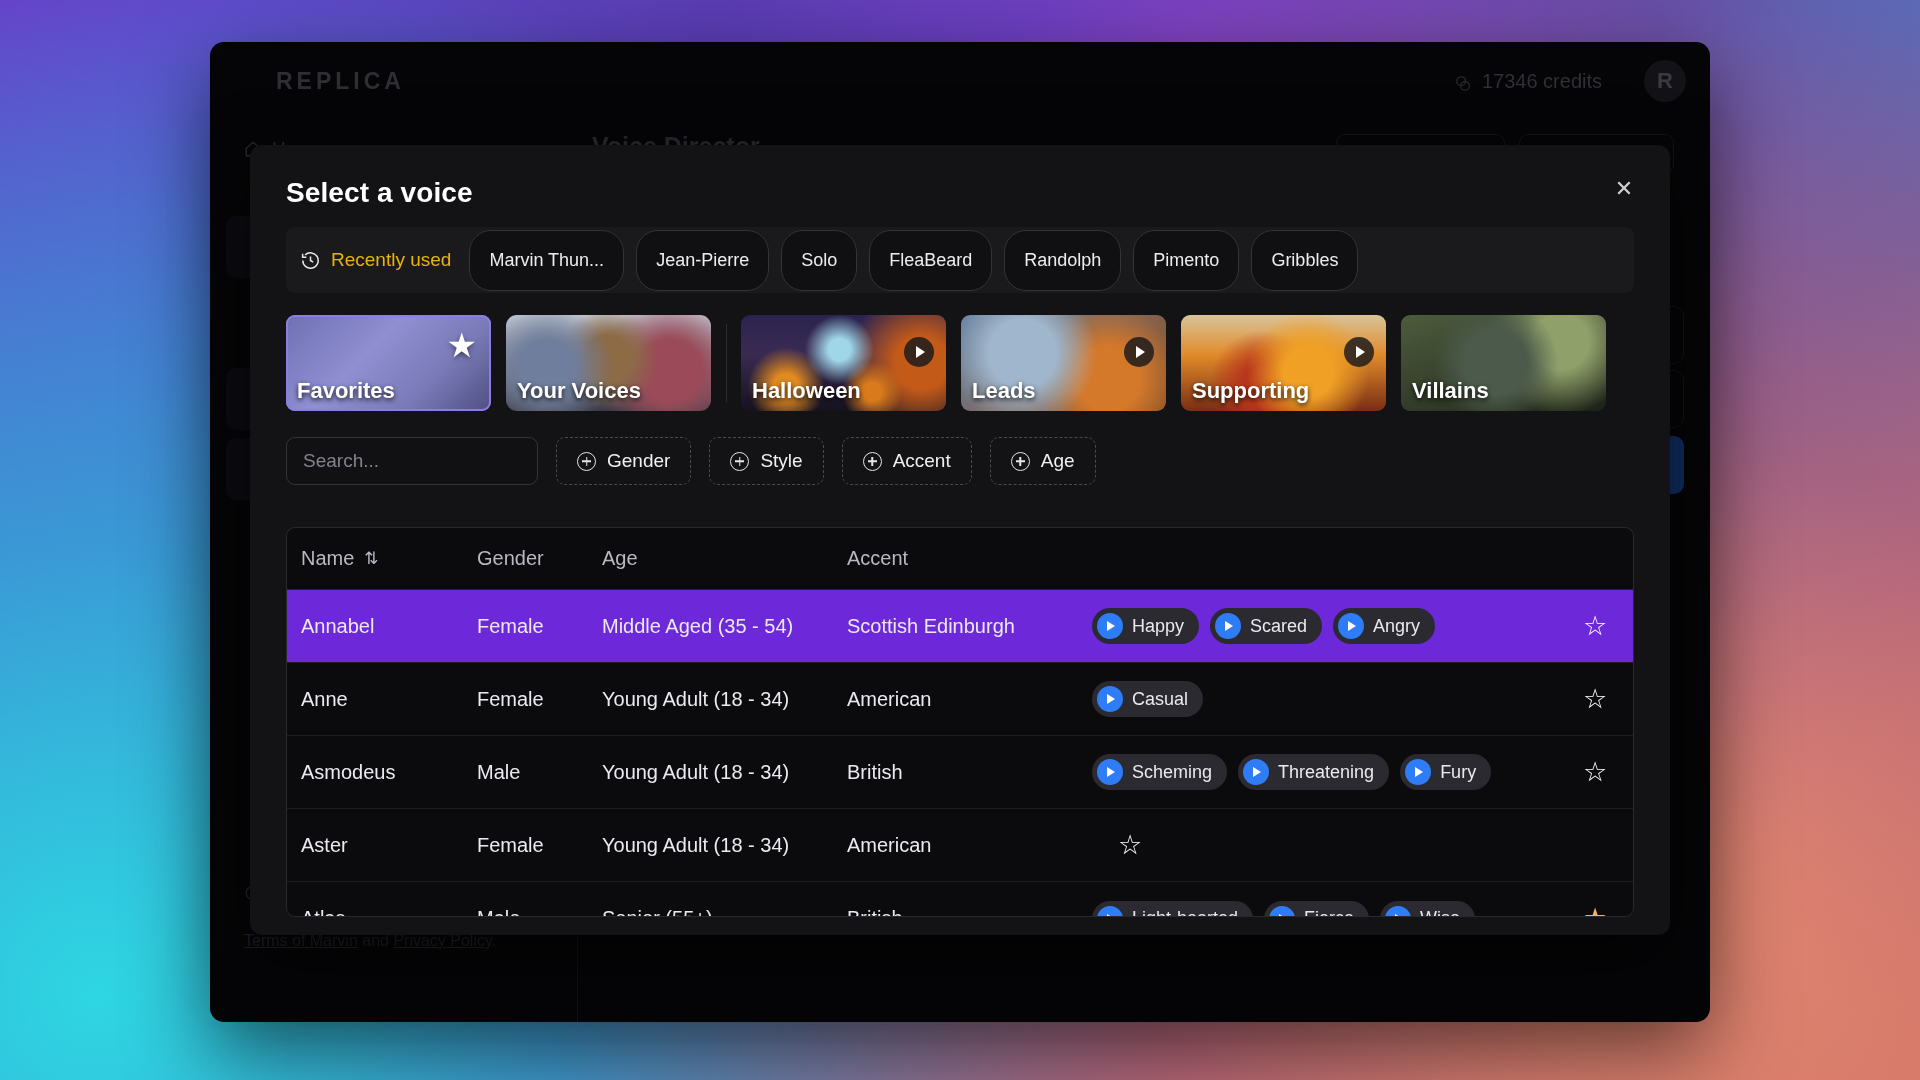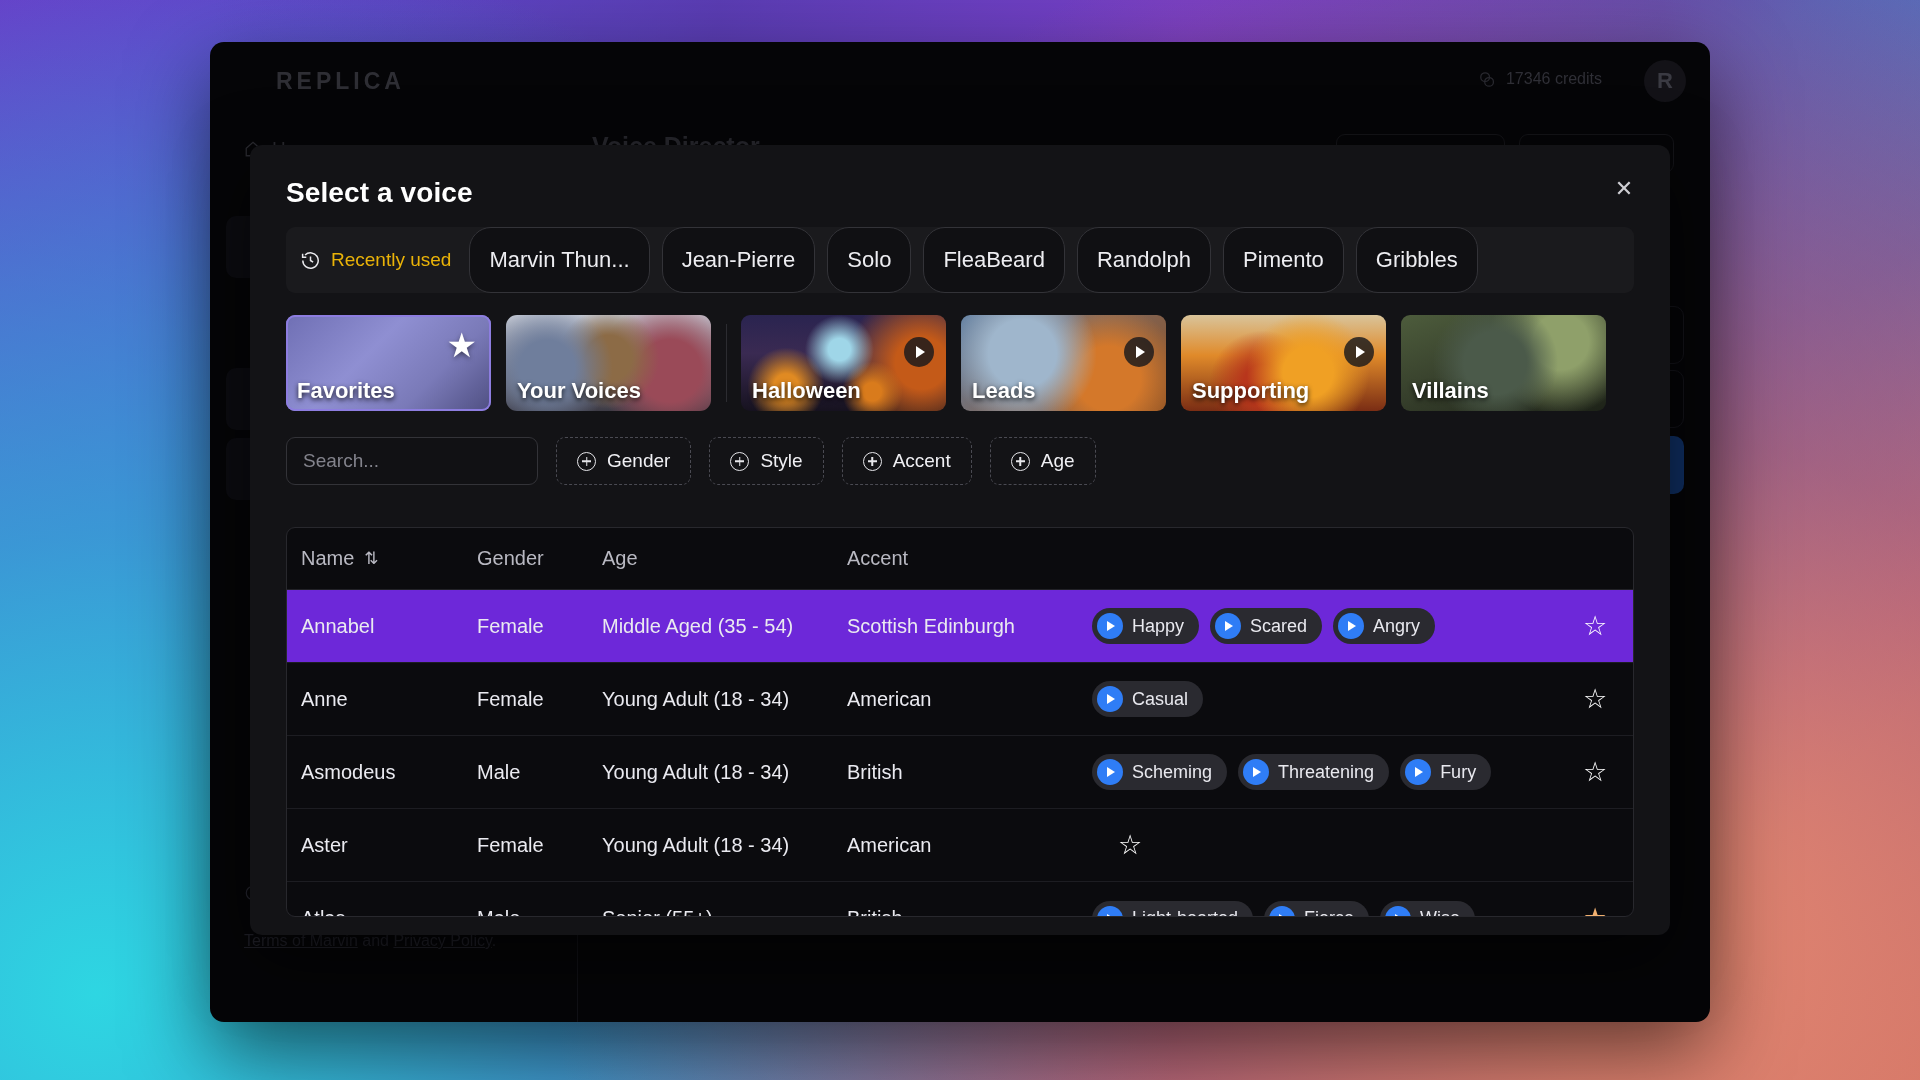--- a/index.html
+++ b/index.html
@@ -35,23 +35,23 @@
   .app-topbar {
     position: absolute; left: 0; top: 0;
     width: 100%; height: 78px;
   }
   .replica-logo {
     position: absolute; left: 22px; top: 26px;
     color: #2e2e34; font-size: 23px; letter-spacing: 4px; font-weight: 700; margin-left: 44px;
   }
   .credits-pill {
     position: absolute; right: 92px; top: 20px;
-    display: flex; align-items: flex-start; gap: 9px;
+    display: flex; align-items: flex-end; gap: 9px;
     padding: 8px 16px; border-radius: 8px;
-    color: #2f2f36; font-size: 16px;
+    color: #2f2f36; font-size: 20px;
   }
   .credits-icon { width: 19px; height: 19px; opacity: .85; }
   .avatar-r {
     position: absolute; right: 24px; top: 18px;
     width: 42px; height: 42px; border-radius: 50%;
     background: #131217;
     color: #3a3a42; font-size: 22px; font-weight: 700;
     display: flex; align-items: center; justify-content: center;
   }
 
@@ -172,21 +172,21 @@
     gap: 12px;
   }
   .recent-label {
     display: flex; align-items: center; gap: 10px;
     color: #eab308; font-size: 19px; margin-right: 6px; white-space: nowrap;
   }
   .recent-chip {
     padding: 19px 19px;
     border: 1px solid #333338; border-radius: 22px;
     background: #101013;
-    color: #ededf1; font-size: 22px; white-space: nowrap;
+    color: #ededf1; font-size: 18px; white-space: nowrap;
     cursor: pointer;
   }
 
   
   .cat-row {
     position: absolute; left: 36px; top: 168px;
     width: 1348px; height: 100px;
     display: flex; align-items: center;
   }
   .cat-card {

